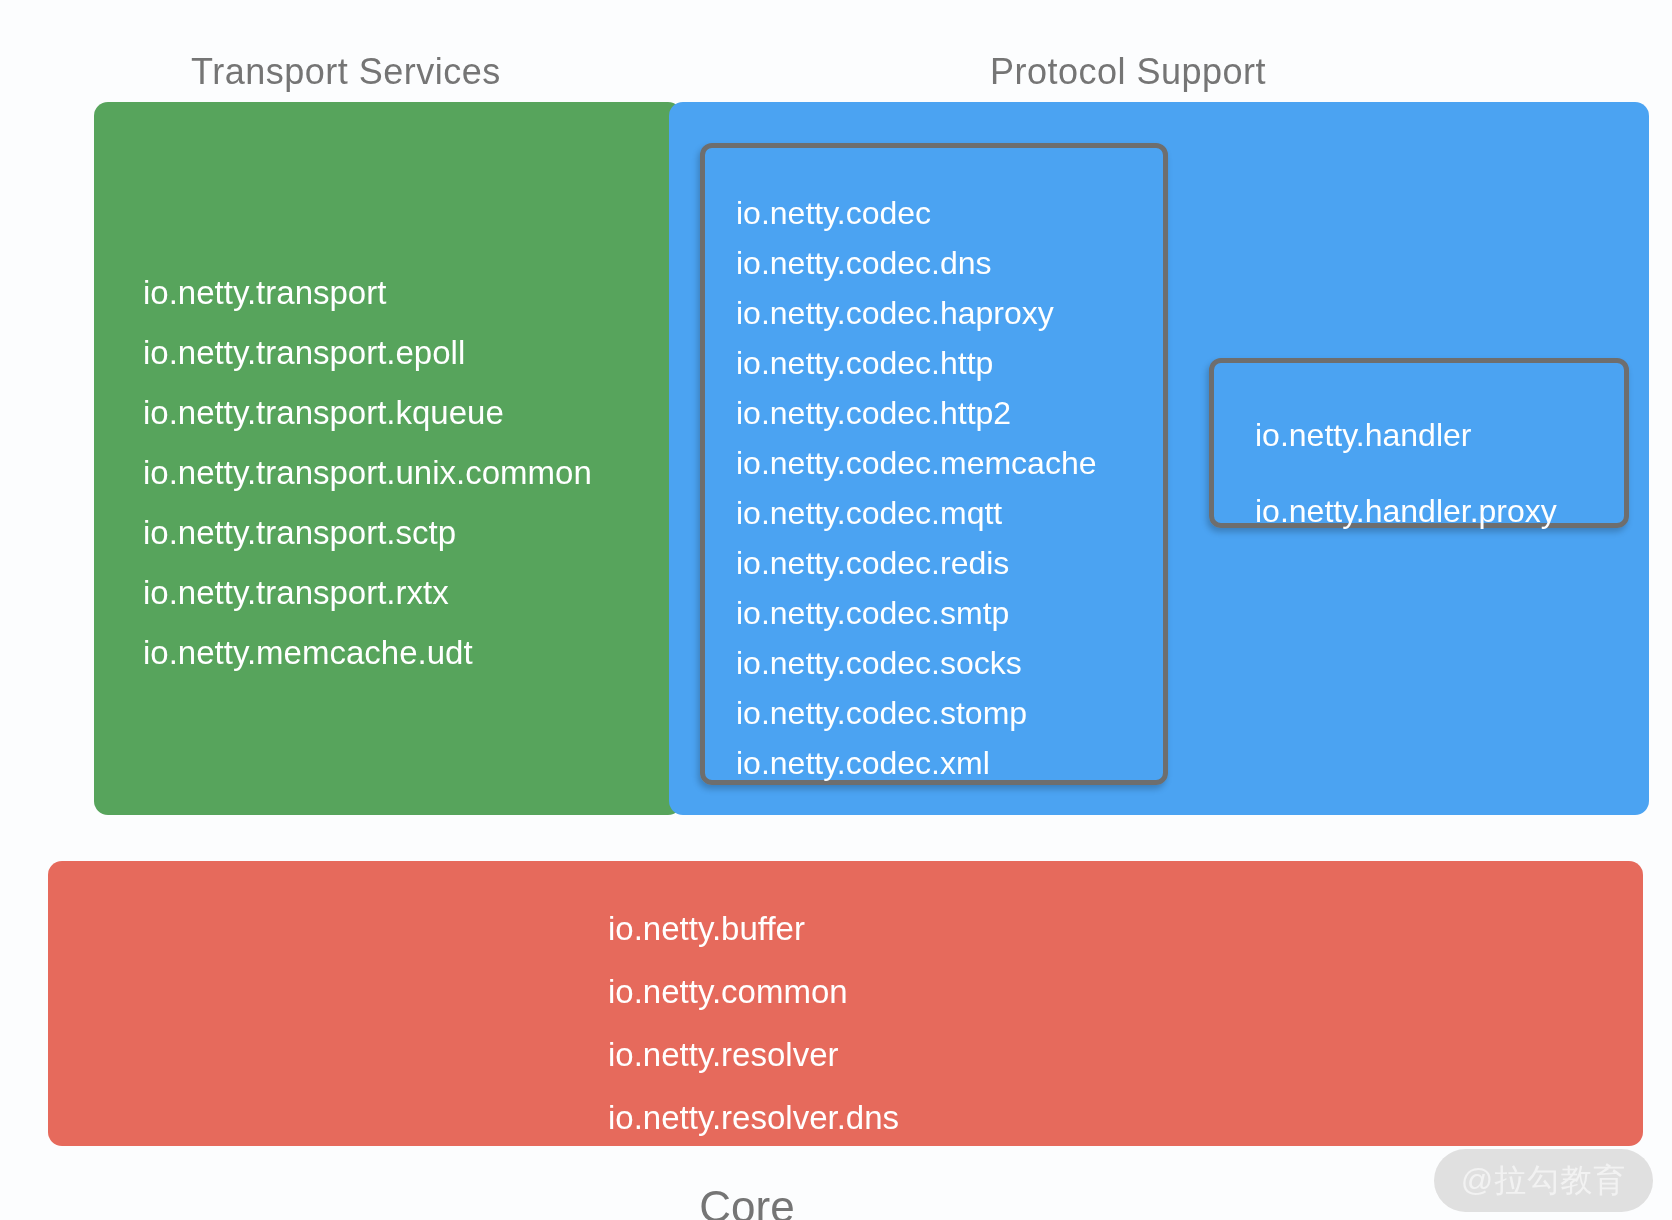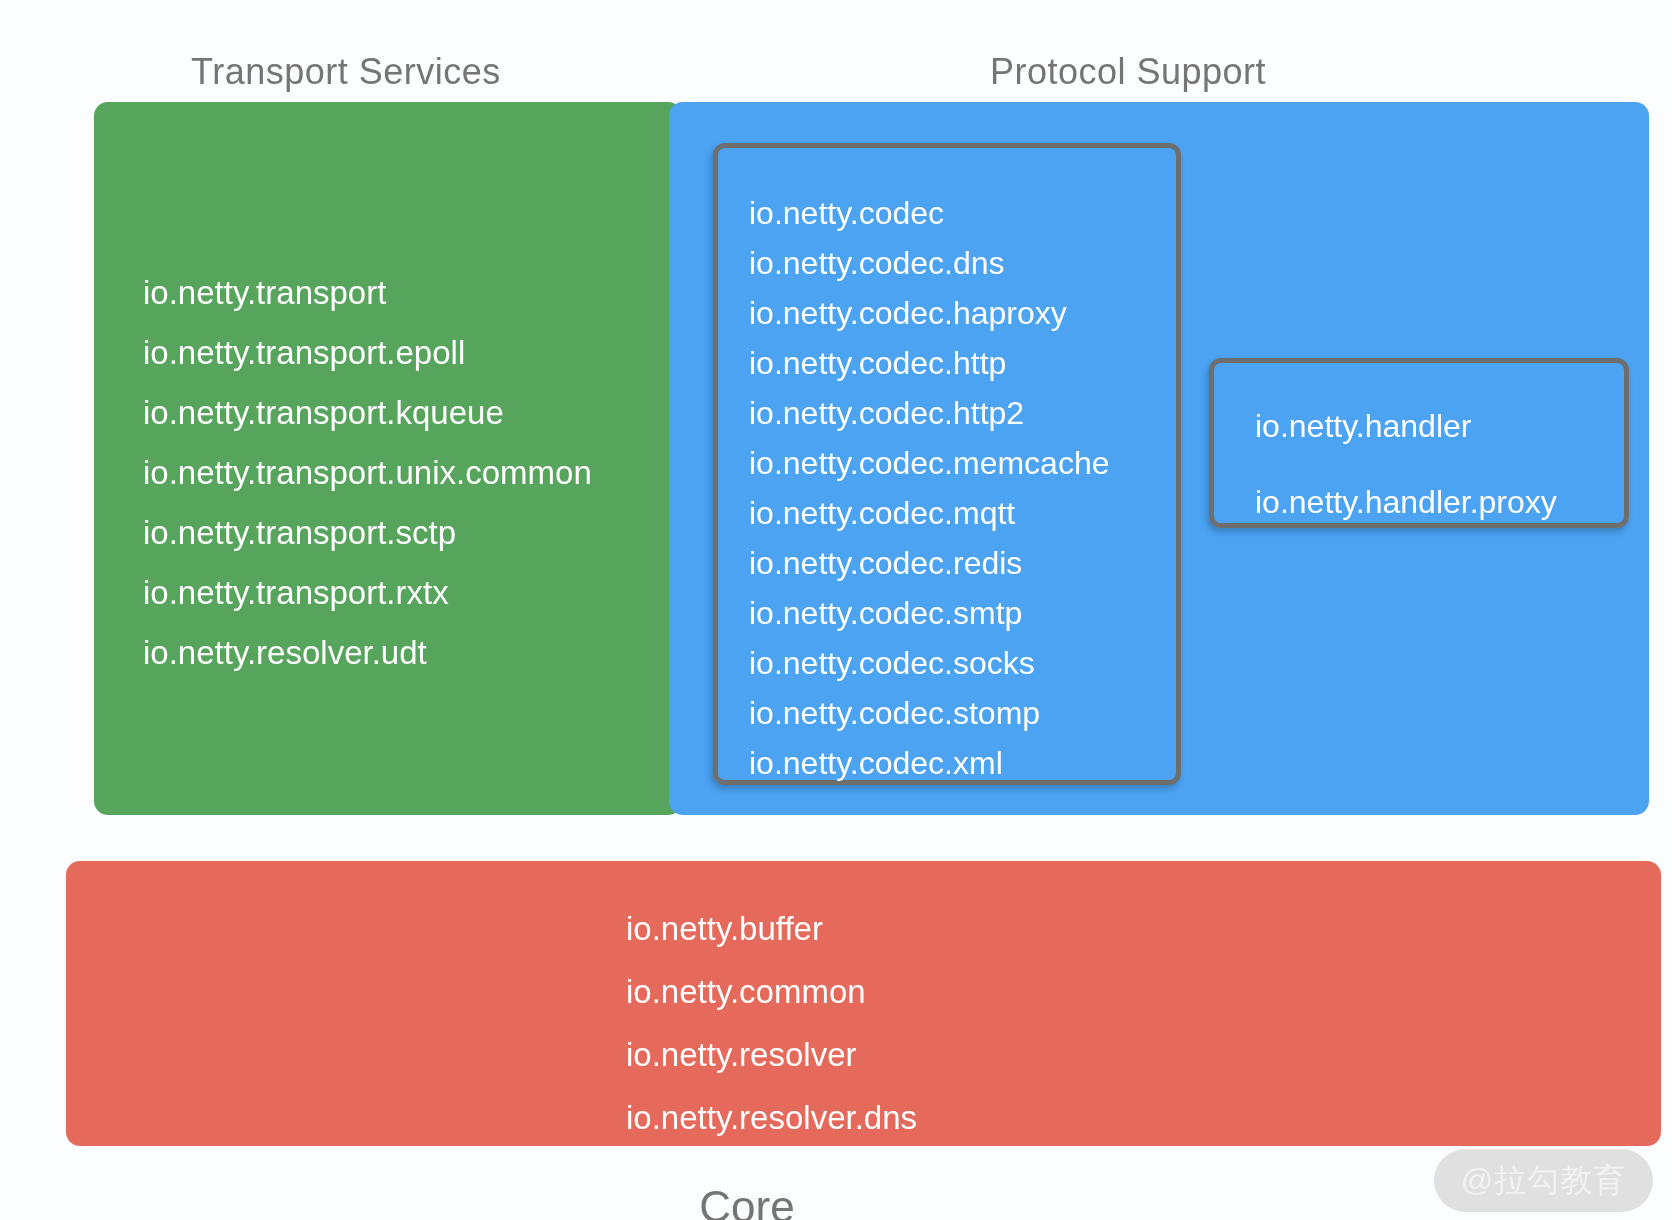--- a/index.html
+++ b/index.html
@@ -47,21 +47,21 @@
     width: 588px; height: 713px;
     background: var(--green);
     margin-left: 40px;
   }
   .blue-box {
     left: 653px; top: 86px;
     width: 980px; height: 713px;
     background: var(--blue);
   }
   .red-box {
-    left: 50px; top: 845px;
+    left: 32px; top: 845px;
     width: 1595px; height: 285px;
     background: var(--red);
   }
 
   .pkg-list { list-style: none; position: absolute; }
   .pkg-list li {
     color: var(--text-white);
     white-space: nowrap;
   }
 
@@ -72,35 +72,35 @@
     line-height: 60px;
   }
 
   .inner-box {
     position: absolute;
     border: 5px solid var(--inner-border);
     border-radius: 12px;
     box-shadow: -2px 4px 6px rgba(0,0,0,0.22);
   }
   .codec-box {
-    left: 44px; top: 41px;
+    left: 31px; top: 41px;
     width: 468px; height: 642px;
   }
   .codec-list { top: 24px; left: 15px; }
   .codec-list li {
     font-size: 32px;
     height: 50px;
     line-height: 50px;
   }
 
   .handler-box {
     left: 540px; top: 256px;
     width: 420px; height: 170px;
   }
-  .handler-list { top: 17px; left: 25px; }
+  .handler-list { top: 26px; left: 25px; }
   .handler-list li {
     font-size: 32px;
     height: 76px;
     display: flex;
     align-items: center;
   }
 
   .core-list { top: 20px; left: 544px; }
   .core-list li {
     font-size: 33px;
@@ -144,21 +144,21 @@
   <div class="col-title title-protocol">Protocol Support</div>
 
   <div class="box green-box">
     <ul class="pkg-list transport-list">
       <li>io.netty.transport</li>
       <li>io.netty.transport.epoll</li>
       <li>io.netty.transport.kqueue</li>
       <li>io.netty.transport.unix.common</li>
       <li>io.netty.transport.sctp</li>
       <li>io.netty.transport.rxtx</li>
-      <li>io.netty.resolver.udt</li>
+      <li>io.netty.memcache.udt</li>
     </ul>
   </div>
 
   <div class="box blue-box">
 
     <div class="inner-box codec-box">
       <ul class="pkg-list codec-list">
         <li>io.netty.codec</li>
         <li>io.netty.codec.dns</li>
         <li>io.netty.codec.haproxy</li>

